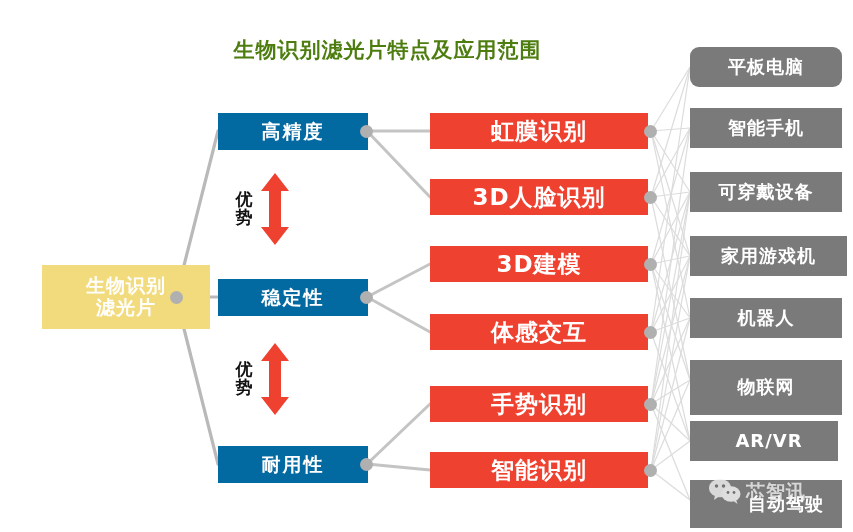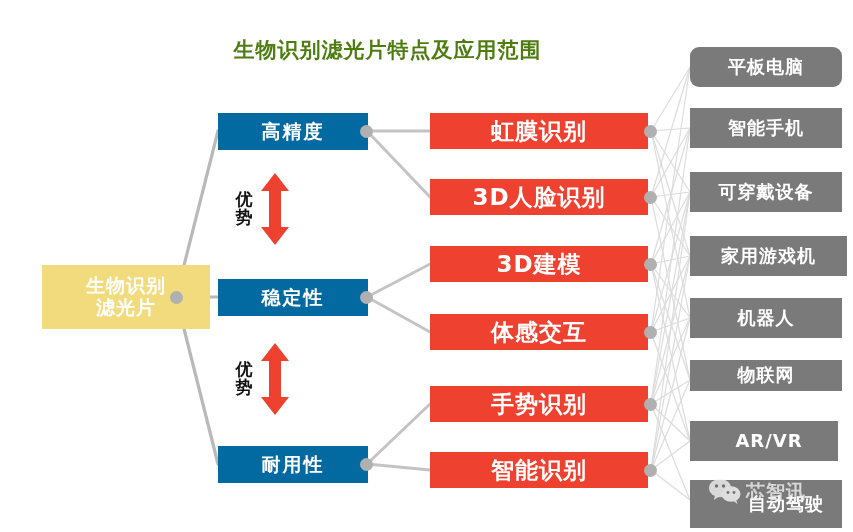--- a/index.html
+++ b/index.html
@@ -250,21 +250,21 @@
   </div>
   <div class="node node-use" style="left:690px; top:172px; width:152px; height:40px;">
     <span>可穿戴设备</span>
   </div>
   <div class="node node-use" style="left:690px; top:236px; width:157px; height:40px;">
     <span>家用游戏机</span>
   </div>
   <div class="node node-use" style="left:690px; top:298px; width:152px; height:40px;">
     <span>机器人</span>
   </div>
-  <div class="node node-use" style="left:690px; top:360px; width:152px; height:31px;">
+  <div class="node node-use" style="left:690px; top:360px; width:152px; height:55px;">
     <span>物联网</span>
   </div>
   <div class="node node-use" style="left:690px; top:421px; width:148px; height:40px;padding-left:10px;">
     <span>AR/VR</span>
   </div>
   <div class="node node-use" style="left:690px; top:480px; width:152px; height:48px;padding-left:40px;">
     <span>自动驾驶</span>
   </div>
 
   <div class="watermark" style="left:708px; top:477px;">

